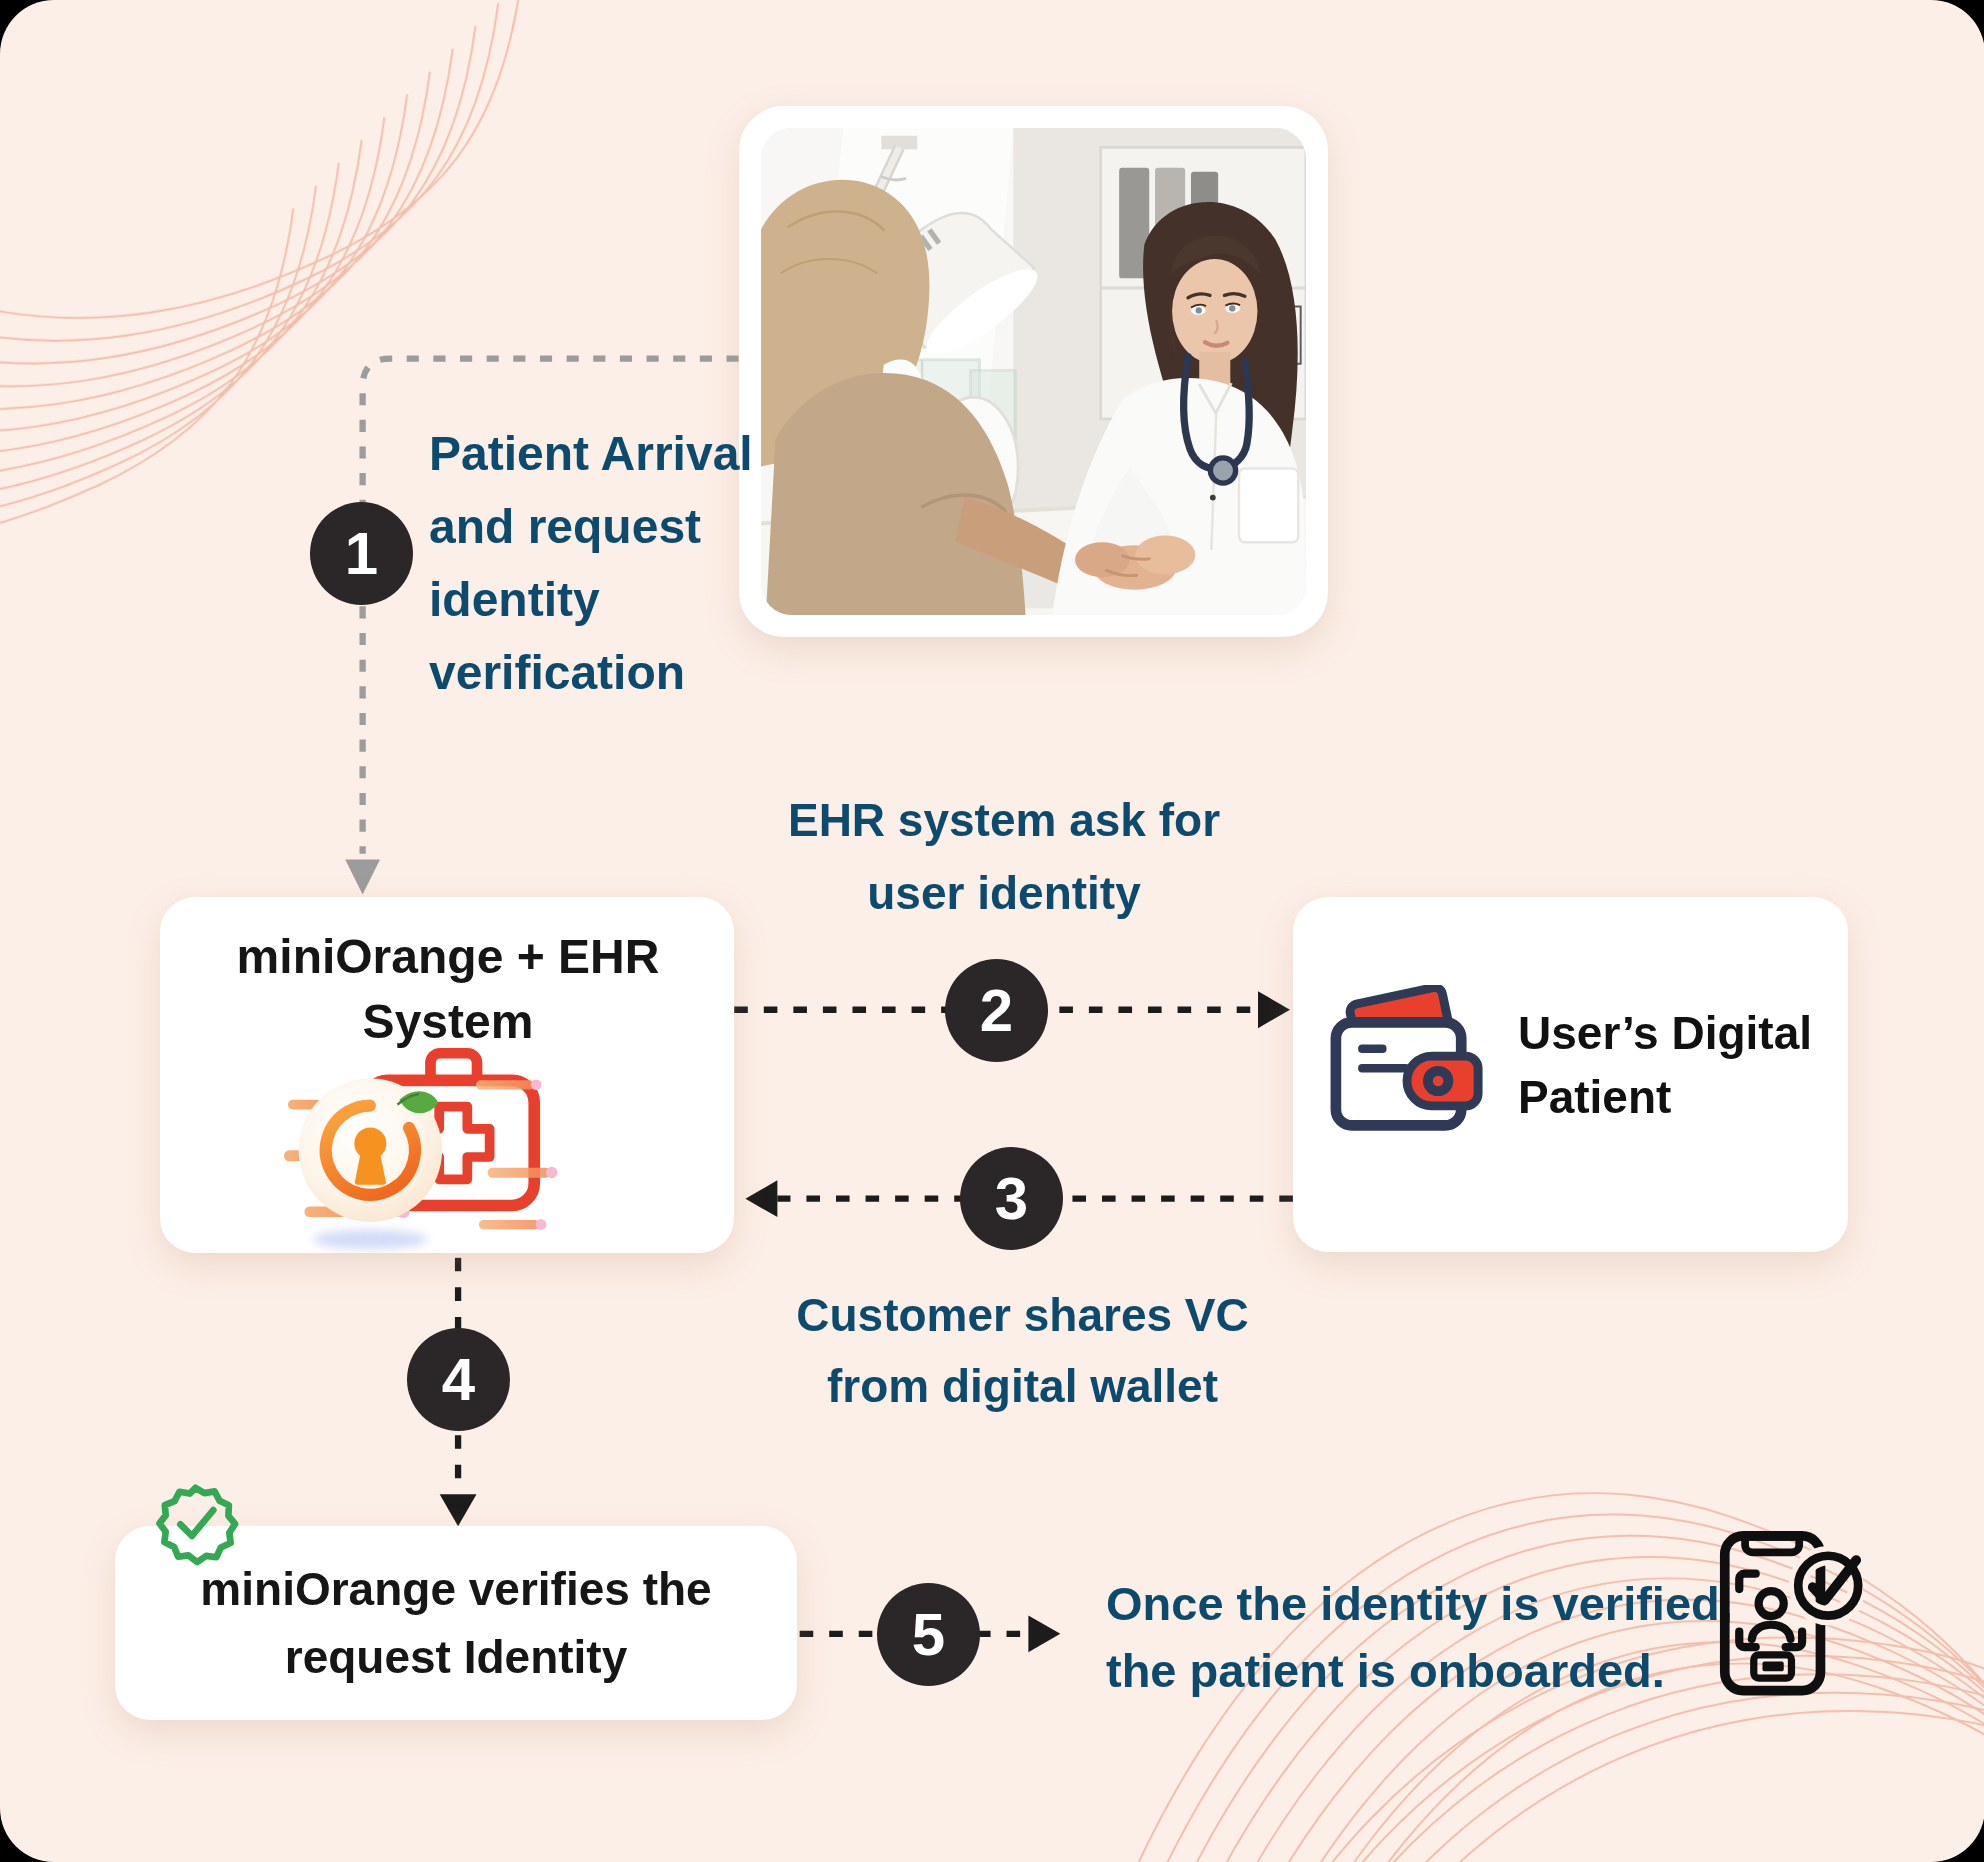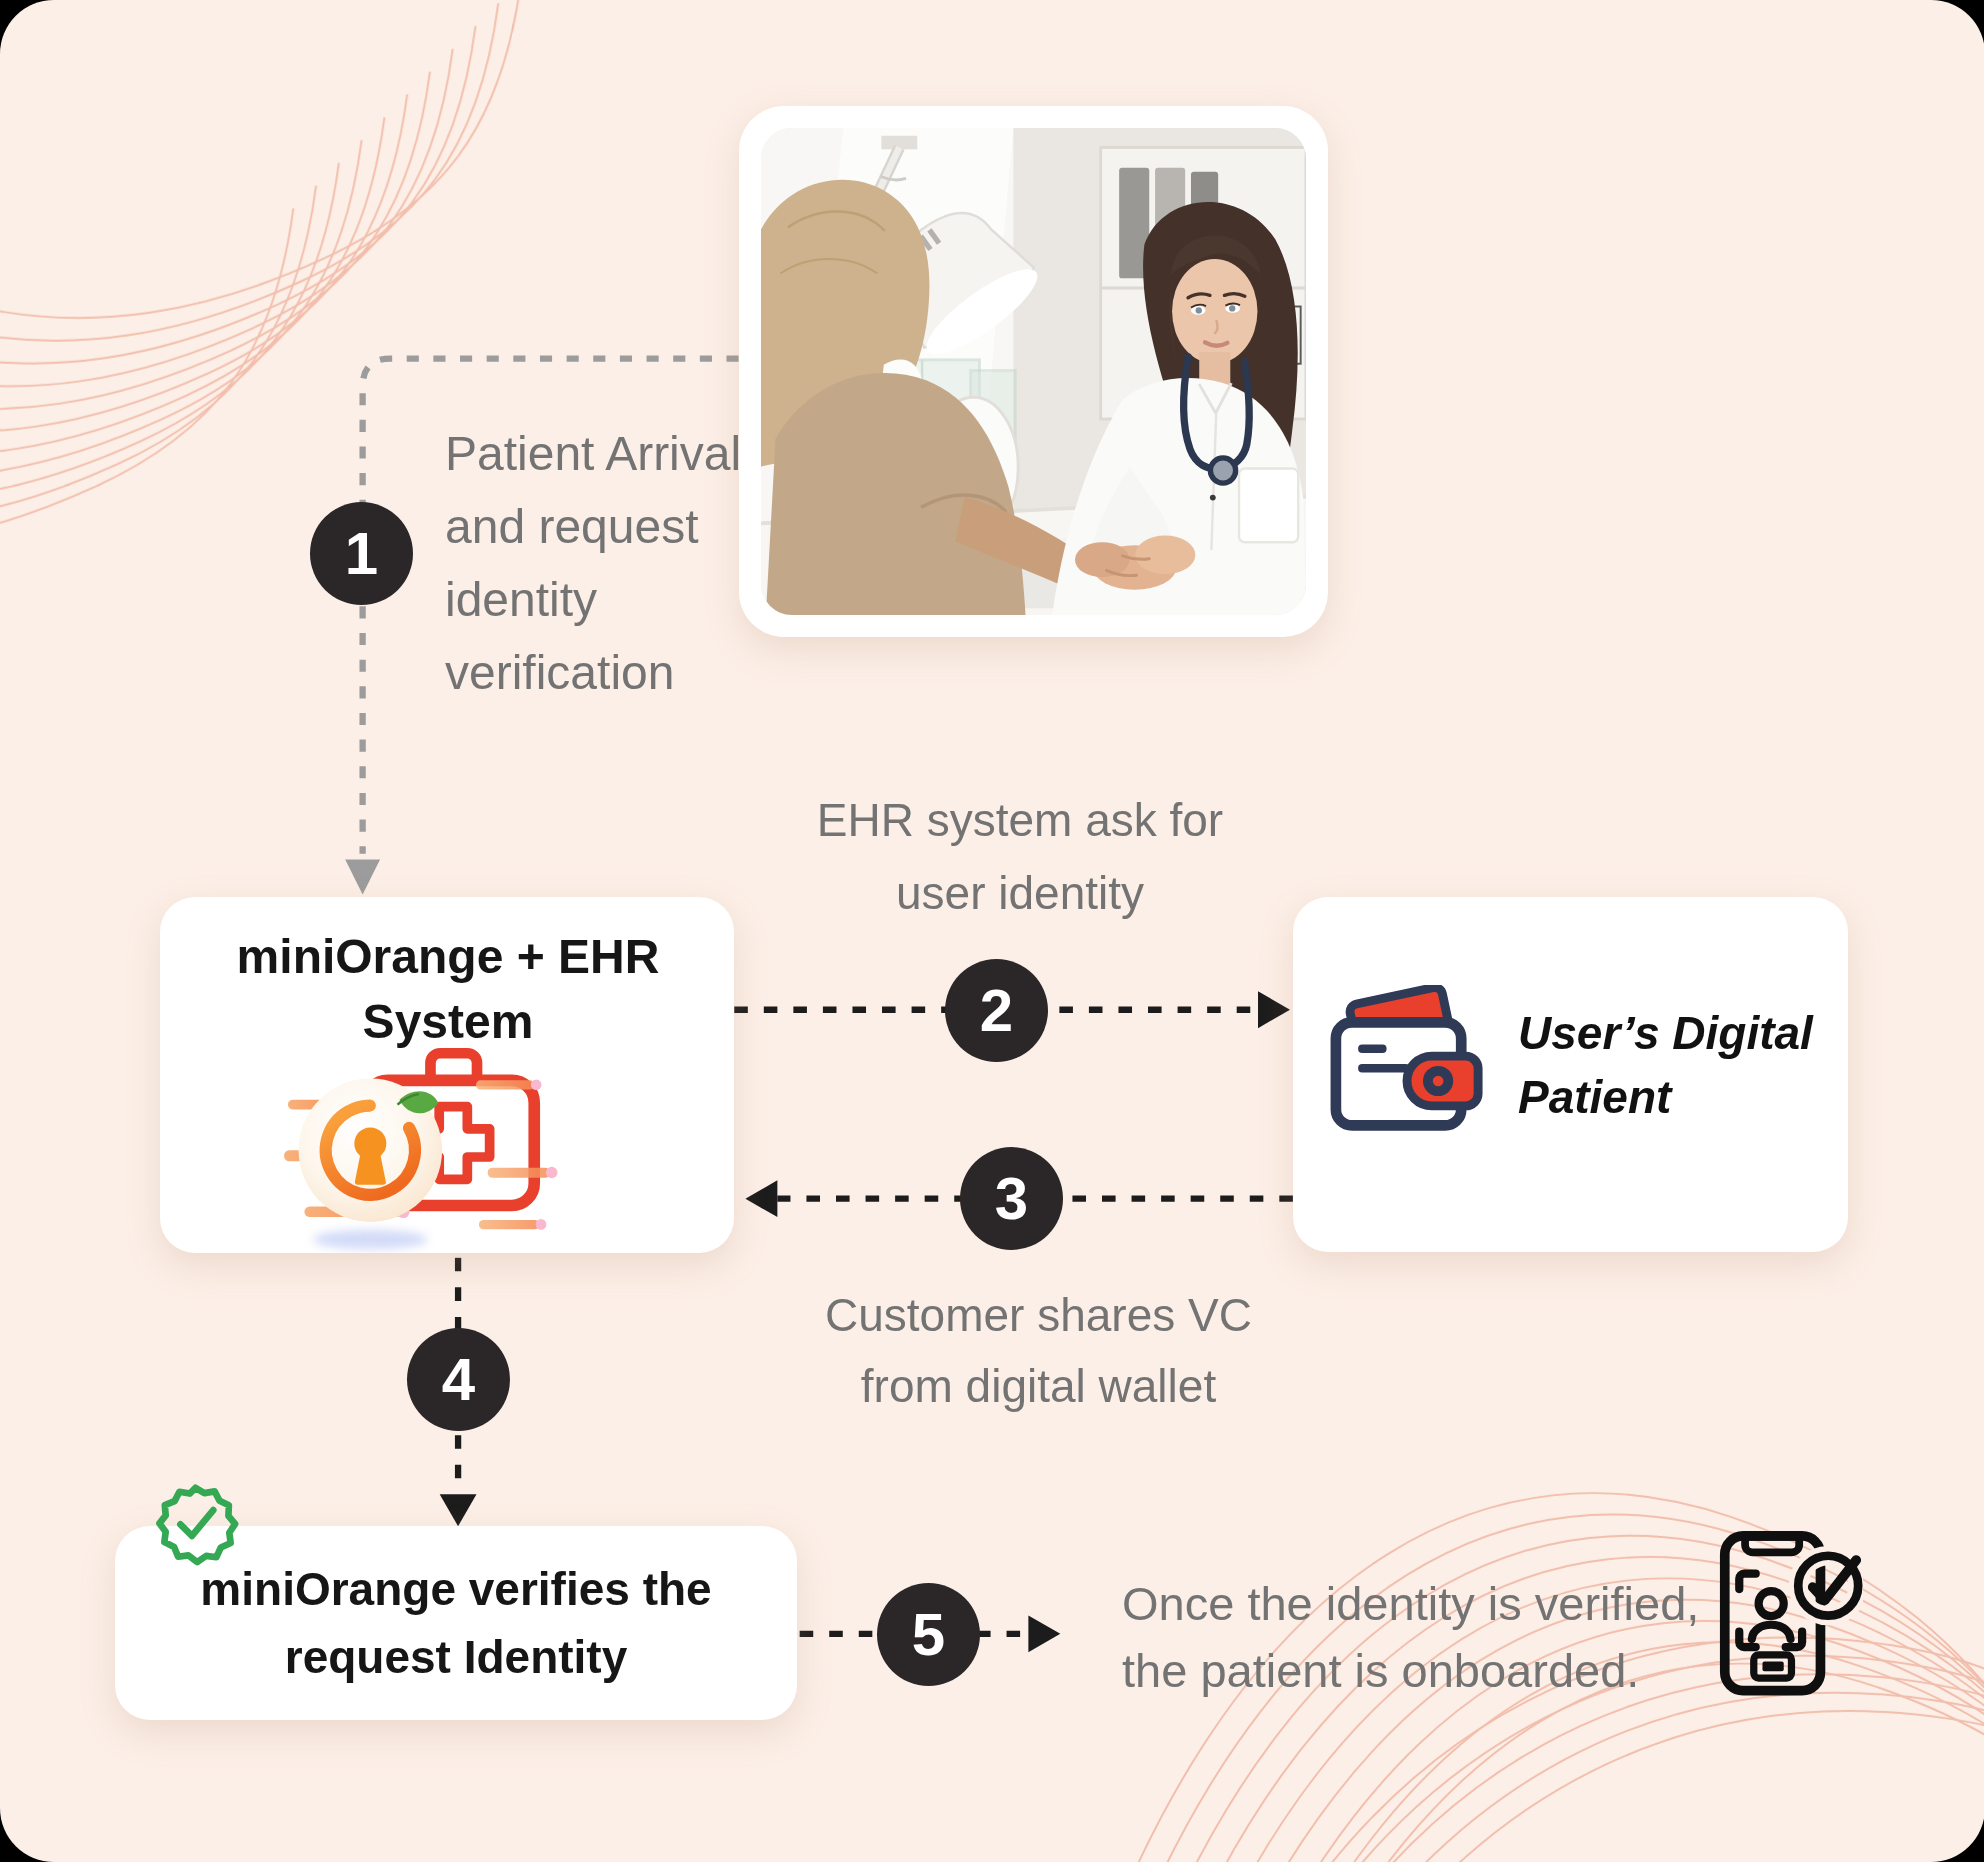--- a/index.html
+++ b/index.html
@@ -24,40 +24,40 @@
   #photo-card{
     left:739px;top:106px;width:589px;height:531px;
     border-radius:45px;padding:22px;box-sizing:border-box;
   }
   #photo-card .photo{
     width:100%;height:100%;border-radius:31px;overflow:hidden;position:relative;
   }
   #ehr-box{left:160px;top:897px;width:574px;height:356px;border-radius:35px;}
   #wallet-box{
     left:1293px;top:897px;width:555px;height:355px;border-radius:35px;
-    display:flex;align-items:center;gap:31px;padding:0 29px 19.4px 34px;box-sizing:border-box;font-style:italic;
+    display:flex;align-items:center;gap:31px;padding:0 29px 19.4px 34px;box-sizing:border-box;
   }
   #verify-box{
     left:115px;top:1526px;width:682px;height:194px;border-radius:35px;
     display:flex;flex-direction:column;justify-content:center;
   }
 
   .step-circle{
     position:absolute;width:103px;height:103px;border-radius:50%;
     background:#2b2728;color:#ffffff;z-index:3;
     display:flex;align-items:center;justify-content:center;
     font-size:60px;font-weight:700;
   }
   #step-circle-1{left:310px;top:502px;}
   #step-circle-2{left:945px;top:959px;}
   #step-circle-3{left:960px;top:1147px;}
   #step-circle-4{left:407px;top:1328px;}
   #step-circle-5{left:877px;top:1583px;}
 
-  .label{position:absolute;z-index:2;font-weight:400;color:#737373;margin-left:16px;}
+  .label{position:absolute;z-index:2;font-weight:700;color:#0c4a6e;}
   #step1-label{left:429px;top:417px;font-size:48px;line-height:73px;}
   #ehr-ask-label{left:747px;top:784px;width:514px;text-align:center;font-size:46px;line-height:73px;}
   #customer-shares-label{left:763px;top:1280px;width:519px;text-align:center;font-size:46px;line-height:71px;}
   #onboard-label{left:1106px;top:1570px;font-size:47px;line-height:67px;}
 
   .ehr-title{
     position:absolute;left:1px;top:27px;width:100%;text-align:center;
     font-size:48px;line-height:65px;font-weight:700;color:#161616;
   }
   #ehr-icon{position:absolute;left:124px;top:131px;width:291px;height:225px;}

